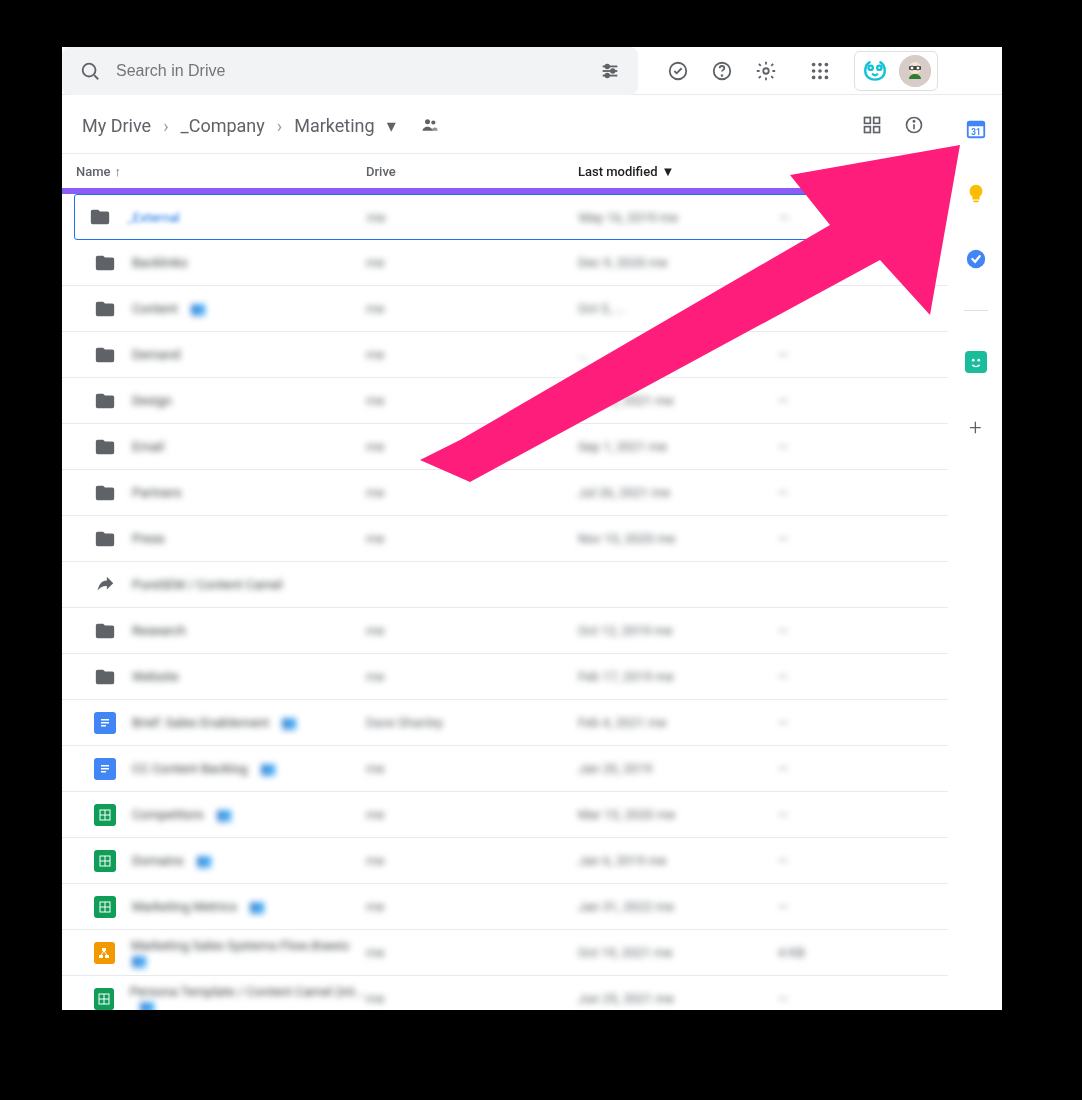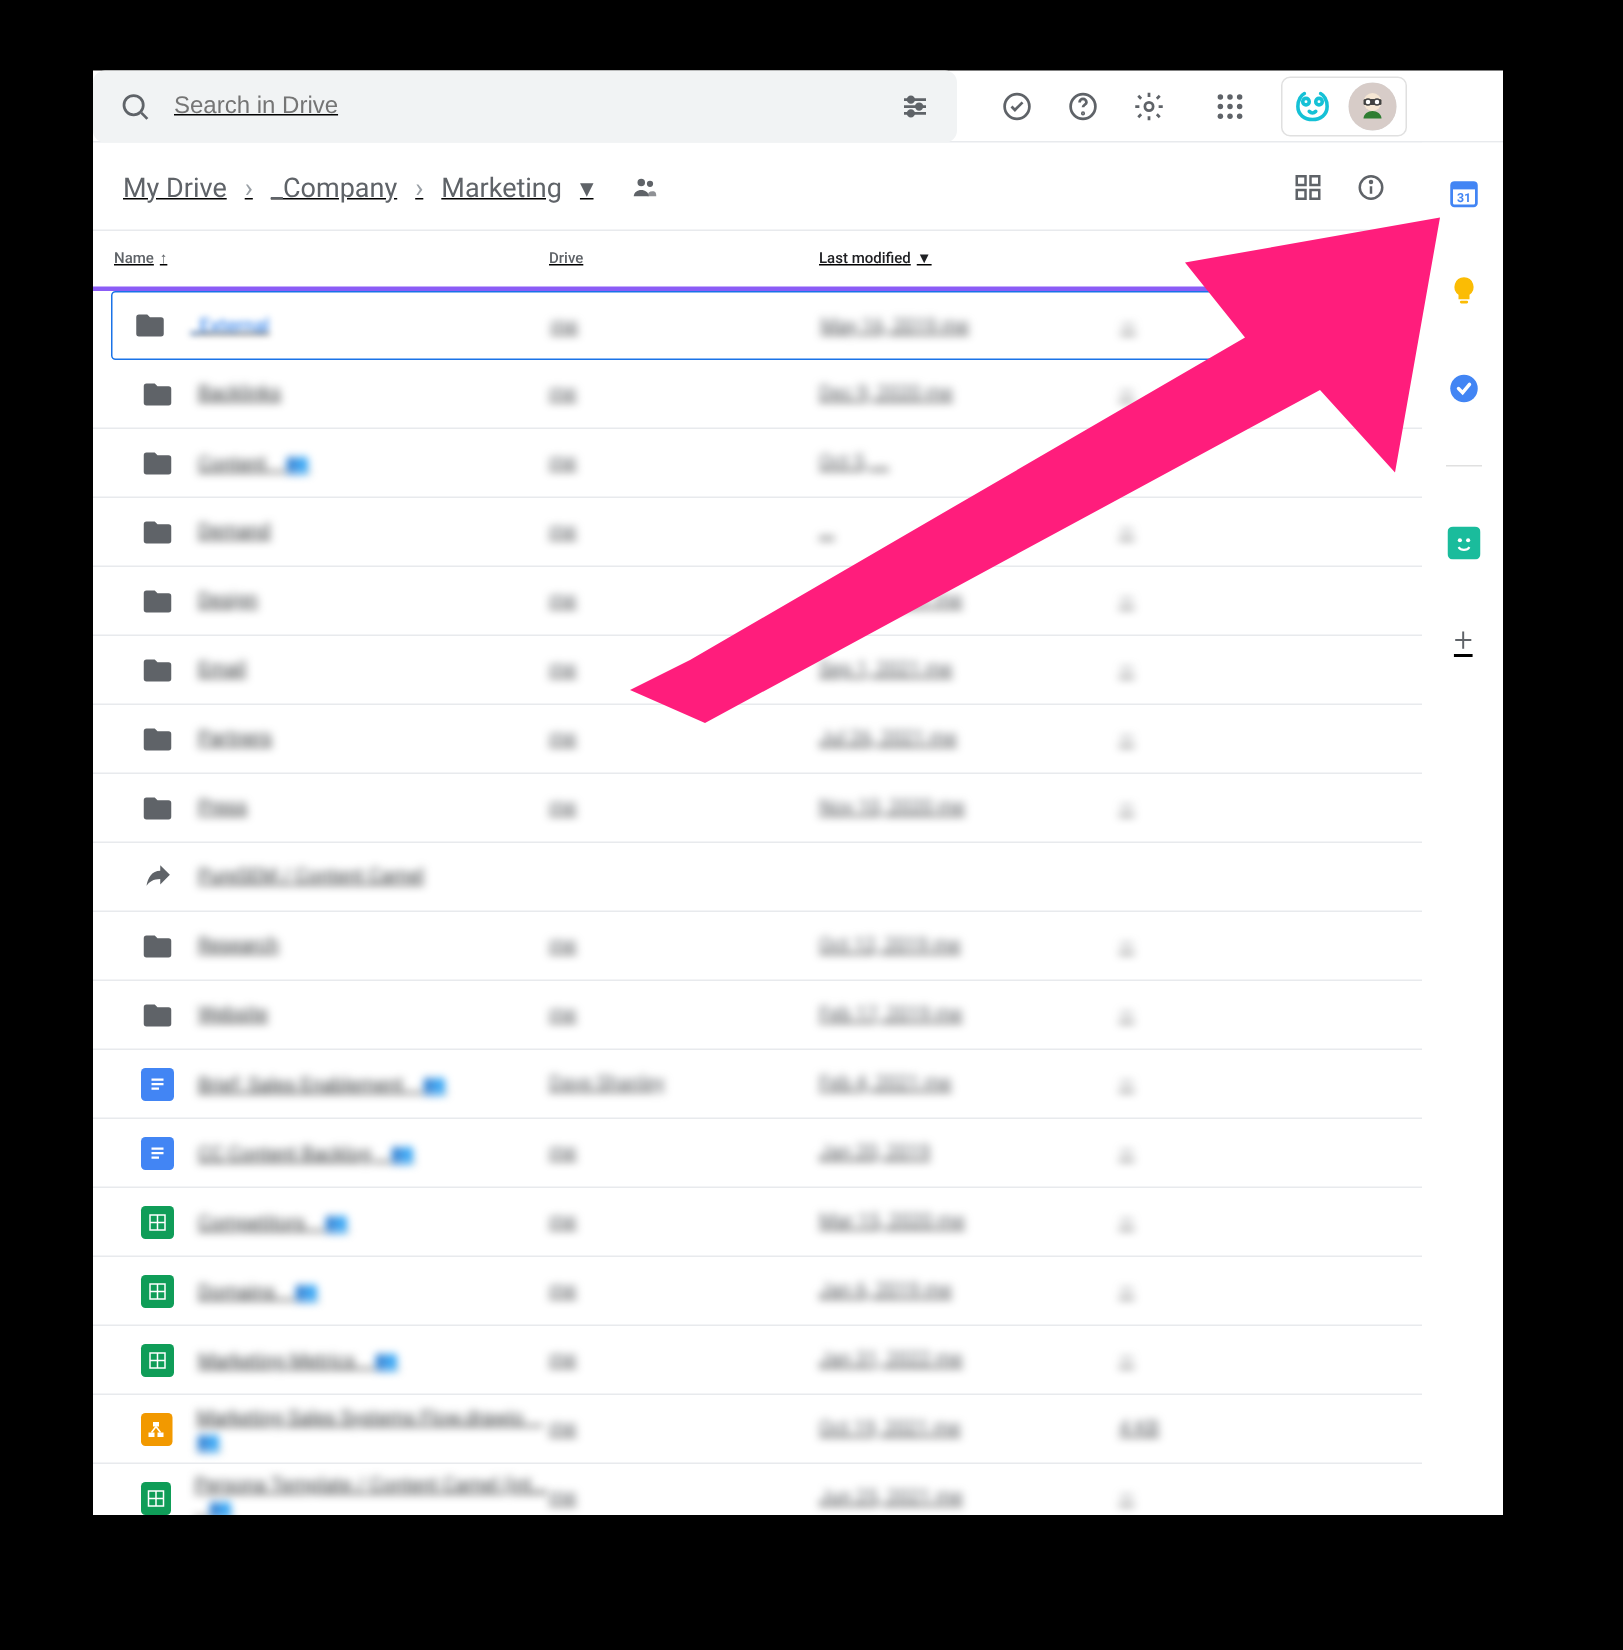--- a/index.html
+++ b/index.html
@@ -13,21 +13,20 @@
   }
   .frame {
     position: absolute;
     top: 47px;
     left: 62px;
     width: 940px;
     height: 963px;
     background: #fff;
     display: flex;
     flex-direction: column;
-    text-decoration: underline;
   }
   .topbar {
     display: flex;
     align-items: center;
     height: 48px;
     padding: 0 10px 0 0;
     border-bottom: 1px solid #e8eaed;
     gap: 8px;
   }
   .search-wrap {
@@ -98,26 +97,26 @@
   .breadcrumb {
     display:flex; align-items:center; gap:6px;
     color:#5f6368; font-size:18px;
   }
   .crumb { padding:4px 6px; border-radius:14px; cursor:pointer; color:#5f6368;}
   .crumb:last-of-type { color:#3c4043; }
   .chev { color:#9aa0a6; }
   .bc-actions { display:flex; align-items:center; gap:2px; }
   .headers {
     display:flex; align-items:center; padding: 0 14px; height:40px;
-    color:#5f6368; font-size:10px; font-weight:500;
-    border-bottom: 3px solid #8b5cf6;
+    color:#5f6368; font-size:13px; font-weight:500;
+    border-bottom: 6px solid #8b5cf6;
   }
   .col-name { flex: 0 0 290px; display:flex; align-items:center; gap:4px;}
   .col-owner { flex: 0 0 180px; }
-  .col-mod { flex: 0 0 200px; display:flex; align-items:center; gap:4px; color:#202124; font-weight:500;}
+  .col-mod { flex: 0 0 200px; display:flex; align-items:center; gap:4px; color:#202124; font-weight:500;margin-left:32px;}
   .col-size { flex: 0 0 120px; }
   .col-menu { flex: 0 0 40px; }
   .rows { flex:1; overflow:hidden; }
   .row {
     display:flex; align-items:center; padding: 0 14px; height:46px;
     border-bottom: 1px solid #e8eaed; font-size:13px; color:#5f6368;
   }
   .row.selected {
     border:1px solid #1a73e8; border-radius:3px; background:#fff;
     margin: 0 12px; padding: 0 2px;

